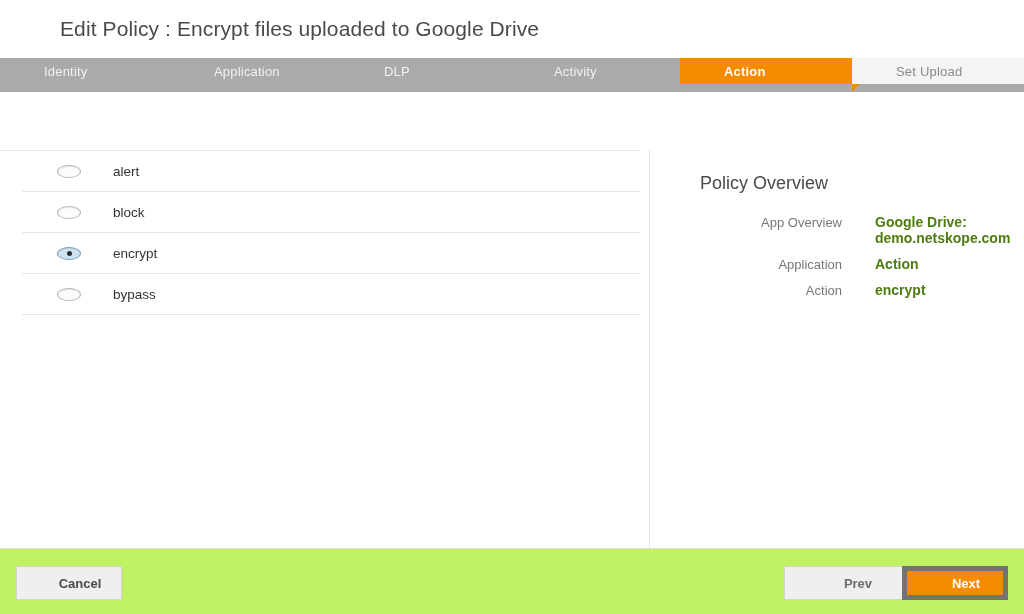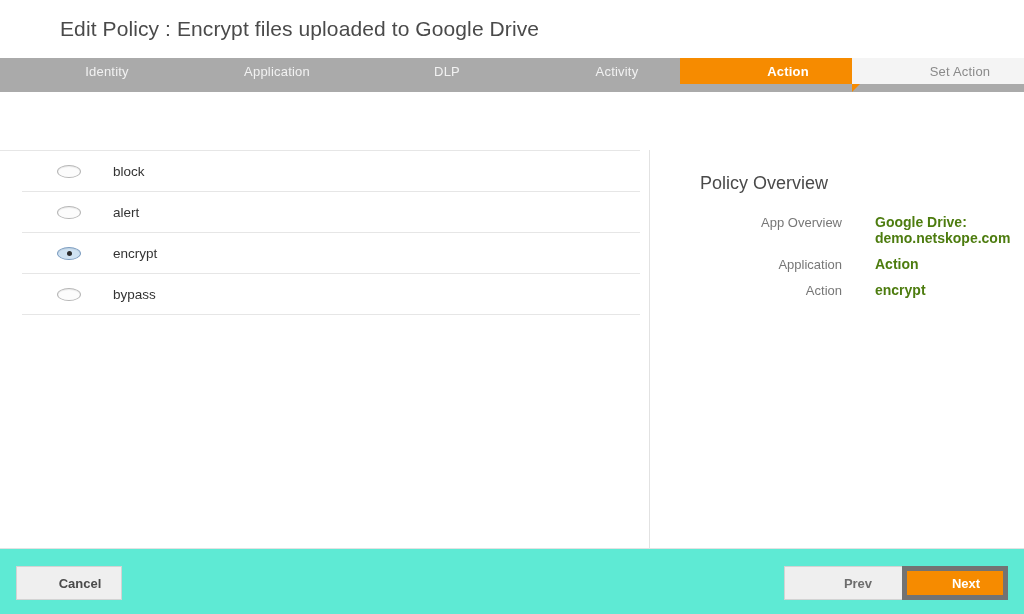--- a/index.html
+++ b/index.html
@@ -51,21 +51,20 @@
     height: 34px;
     background: #aaaaaa;
     overflow: visible;
   }
   .step {
     position: absolute;
     top: 0;
     height: 26px;
     display: flex;
     align-items: center;
-    justify-content: center;
     font-size: 13px;
     color: #f2f2f2;
     letter-spacing: 0.2px;
     user-select: none;
   }
   .step.inactive-future {
     background: #f4f4f4;
     color: #8a8a8a;
   }
   .step.active {
@@ -197,21 +196,21 @@
     max-width: 200px;
   }
 
   
   .footer {
     position: absolute;
     left: 0;
     top: 548px;
     width: 1024px;
     height: 66px;
-    background: #5eead4;
+    background: #bef264;
     border-top: 1px solid #e2e2e2;
   }
   .btn {
     position: absolute;
     height: 34px;
     display: flex;
     align-items: center;
     justify-content: center;
     font-size: 13px;
     font-weight: bold;
@@ -262,37 +261,37 @@
     <div class="step" style="left:340px;width:170px;">
       <span>DLP</span>
     </div>
     <div class="step" style="left:510px;width:170px;">
       <span>Activity</span>
     </div>
     <div class="step active" style="left:680px;width:172px;">
       <span>Action</span>
     </div>
     <div class="step inactive-future" style="left:852px;width:172px;">
-      <span>Set Action</span>
+      <span>Set Upload</span>
     </div>
   </div>
 
   <div class="content">
 
     <div class="left-pane">
       <div class="radio-list">
+
+        <div class="radio-row">
+          <span class="radio-mark"></span>
+          <span class="radio-label">alert</span>
+        </div>
 
         <div class="radio-row">
           <span class="radio-mark"></span>
           <span class="radio-label">block</span>
-        </div>
-
-        <div class="radio-row">
-          <span class="radio-mark"></span>
-          <span class="radio-label">alert</span>
         </div>
 
         <div class="radio-row checked">
           <span class="radio-mark"></span>
           <span class="radio-label">encrypt</span>
         </div>
 
         <div class="radio-row">
           <span class="radio-mark"></span>
           <span class="radio-label">bypass</span>

